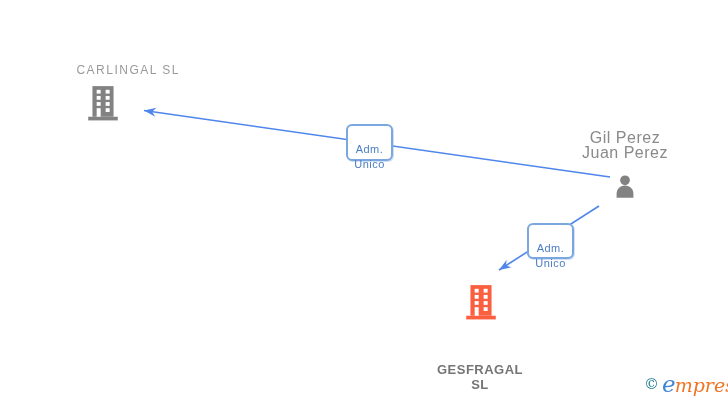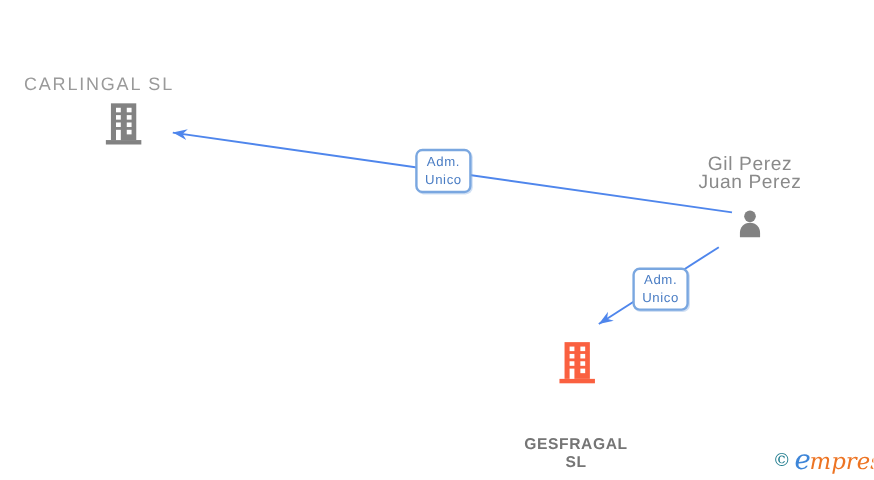--- a/index.html
+++ b/index.html
@@ -17,23 +17,23 @@
     width: 728px; height: 400px;
   }
   svg.edges line {
     stroke: var(--edge_blue);
     stroke-width: 1.6;
   }
   #arrowhead path { fill: var(--edge_blue); }
 
   .node-label {
     position: absolute;
-    text-align: left;
+    text-align: right;
     color: var(--label_gray);
-    font-size: 15px;
+    font-size: 12px;
     letter-spacing: 1.5px;
     line-height: 15px;
     cursor: pointer;
   }
   .person-name {
     position: absolute;
     text-align: center;
     color: var(--name_gray);
     font-size: 16px;
     letter-spacing: 0.5px;
@@ -59,21 +59,21 @@
     position: absolute;
     box-sizing: border-box;
     background: #ffffff;
     border: 2px solid var(--box_border_blue);
     border-radius: 6px;
     color: var(--box_text_blue);
     font-size: 11px;
     letter-spacing: 0.5px;
     line-height: 15px;
     text-align: center;
-    padding-top: 2px;
+    padding-top: 16px;
     box-shadow: 1px 1px 0 rgba(122,167,224,0.35);
   }
 
   .logo {
     position: absolute;
     left: 644px;
     top: 371px;
     white-space: nowrap;
     font-family: "DejaVu Serif", serif;
     cursor: pointer;

